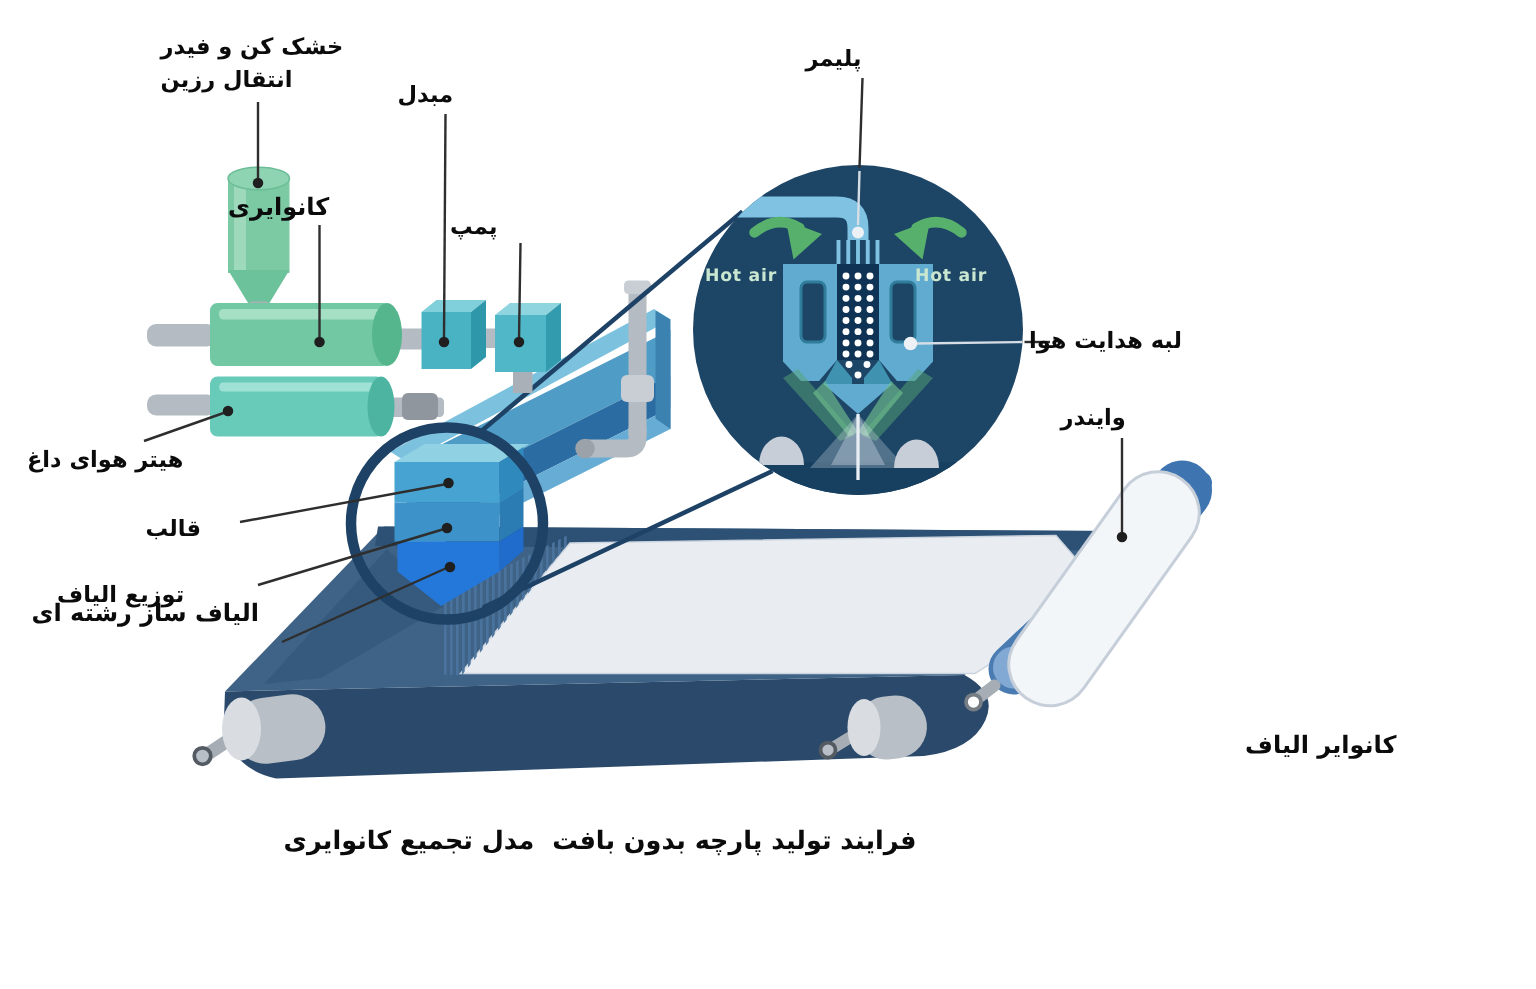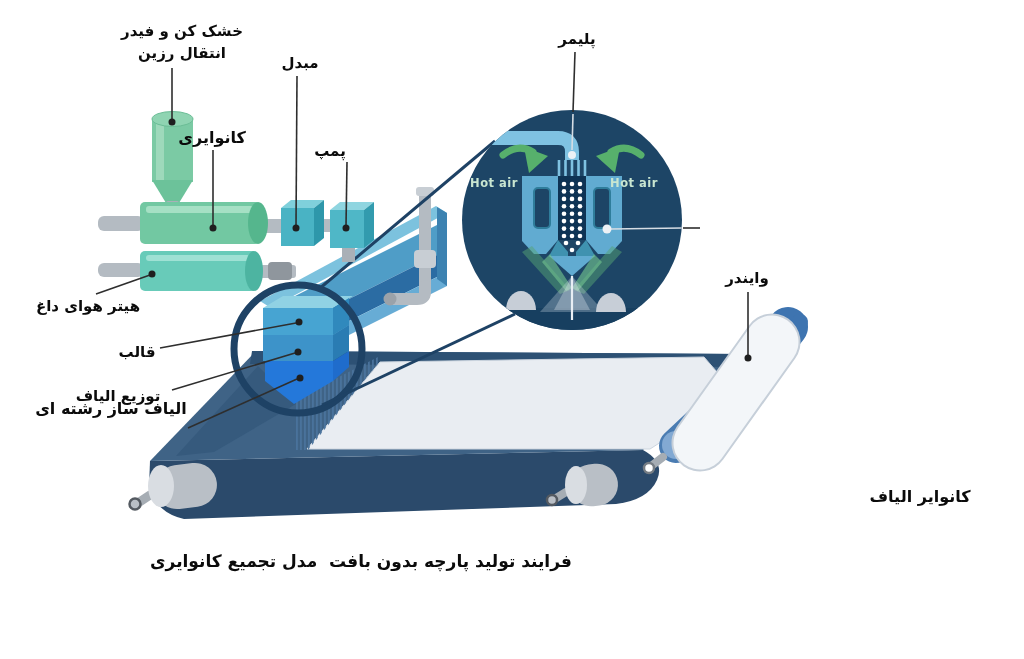--- a/index.html
+++ b/index.html
@@ -1,22 +1,22 @@
 <!DOCTYPE html>
 <html><head>
 <meta charset="utf-8">
 <style>
   html,body{margin:0;padding:0;background:#fff;}
   .stage{position:relative;width:1024px;height:659px;background:#fff;overflow:hidden;
          font-family:"DejaVu Sans",sans-serif;}
   .stage svg{position:absolute;left:0;top:0;}
-  .lbl{position:absolute;text-align:center;font-weight:bold;font-size:15px;color:#0b0b0b;
+  .lbl{position:absolute;text-align:left;font-weight:bold;font-size:15px;color:#0b0b0b;
        direction:rtl;line-height:22px;white-space:nowrap;}
   .lbl.big{font-size:16px;}
-  .caption{position:absolute;text-align:left;font-weight:bold;font-size:17px;color:#0b0b0b;
+  .caption{position:absolute;text-align:center;font-weight:bold;font-size:17px;color:#0b0b0b;
        direction:rtl;white-space:pre;}
   .hotair-text{font-size:11.5px;font-weight:600;letter-spacing:.5px;
        font-family:"DejaVu Sans",sans-serif;}
 </style>
 </head>
 <body>
 
 <div class="stage">
 
 <svg width="1024" height="659" viewBox="0 0 1024 659">
@@ -240,20 +240,21 @@
 </svg>
 
 <div class="lbl" style="left:107px;top:20px;width:150px;">
   <span>خشک کن و فیدر</span><br>
   <span>انتقال رزین</span>
 </div>
 <div class="lbl" style="left:265px;top:52px;width:70px;">مبدل</div>
 <div class="lbl big" style="left:152px;top:127px;width:120px;">کانوایری</div>
 <div class="lbl" style="left:300px;top:140px;width:60px;">پمپ</div>
 <div class="lbl" style="left:537px;top:28px;width:80px;">پلیمر</div>
+<div class="lbl" style="left:686px;top:216px;width:140px;">لبه هدایت هوا</div>
 <div class="lbl" style="left:707px;top:267px;width:80px;">وایندر</div>
 <div class="lbl" style="left:18px;top:295px;width:140px;">هیتر هوای داغ</div>
 <div class="lbl" style="left:97px;top:341px;width:80px;">قالب</div>
 <div class="lbl" style="left:38px;top:385px;width:160px;">توزیع الیاف</div>
 <div class="lbl big" style="left:21px;top:398px;width:180px;">الیاف ساز رشته ای</div>
 <div class="lbl big" style="left:830px;top:486px;width:180px;">کانوایر الیاف</div>
 <div class="caption" style="left:150px;top:551px;width:500px;">فرایند تولید پارچه بدون بافت  مدل تجمیع کانوایری</div>
 
 </div>
 

